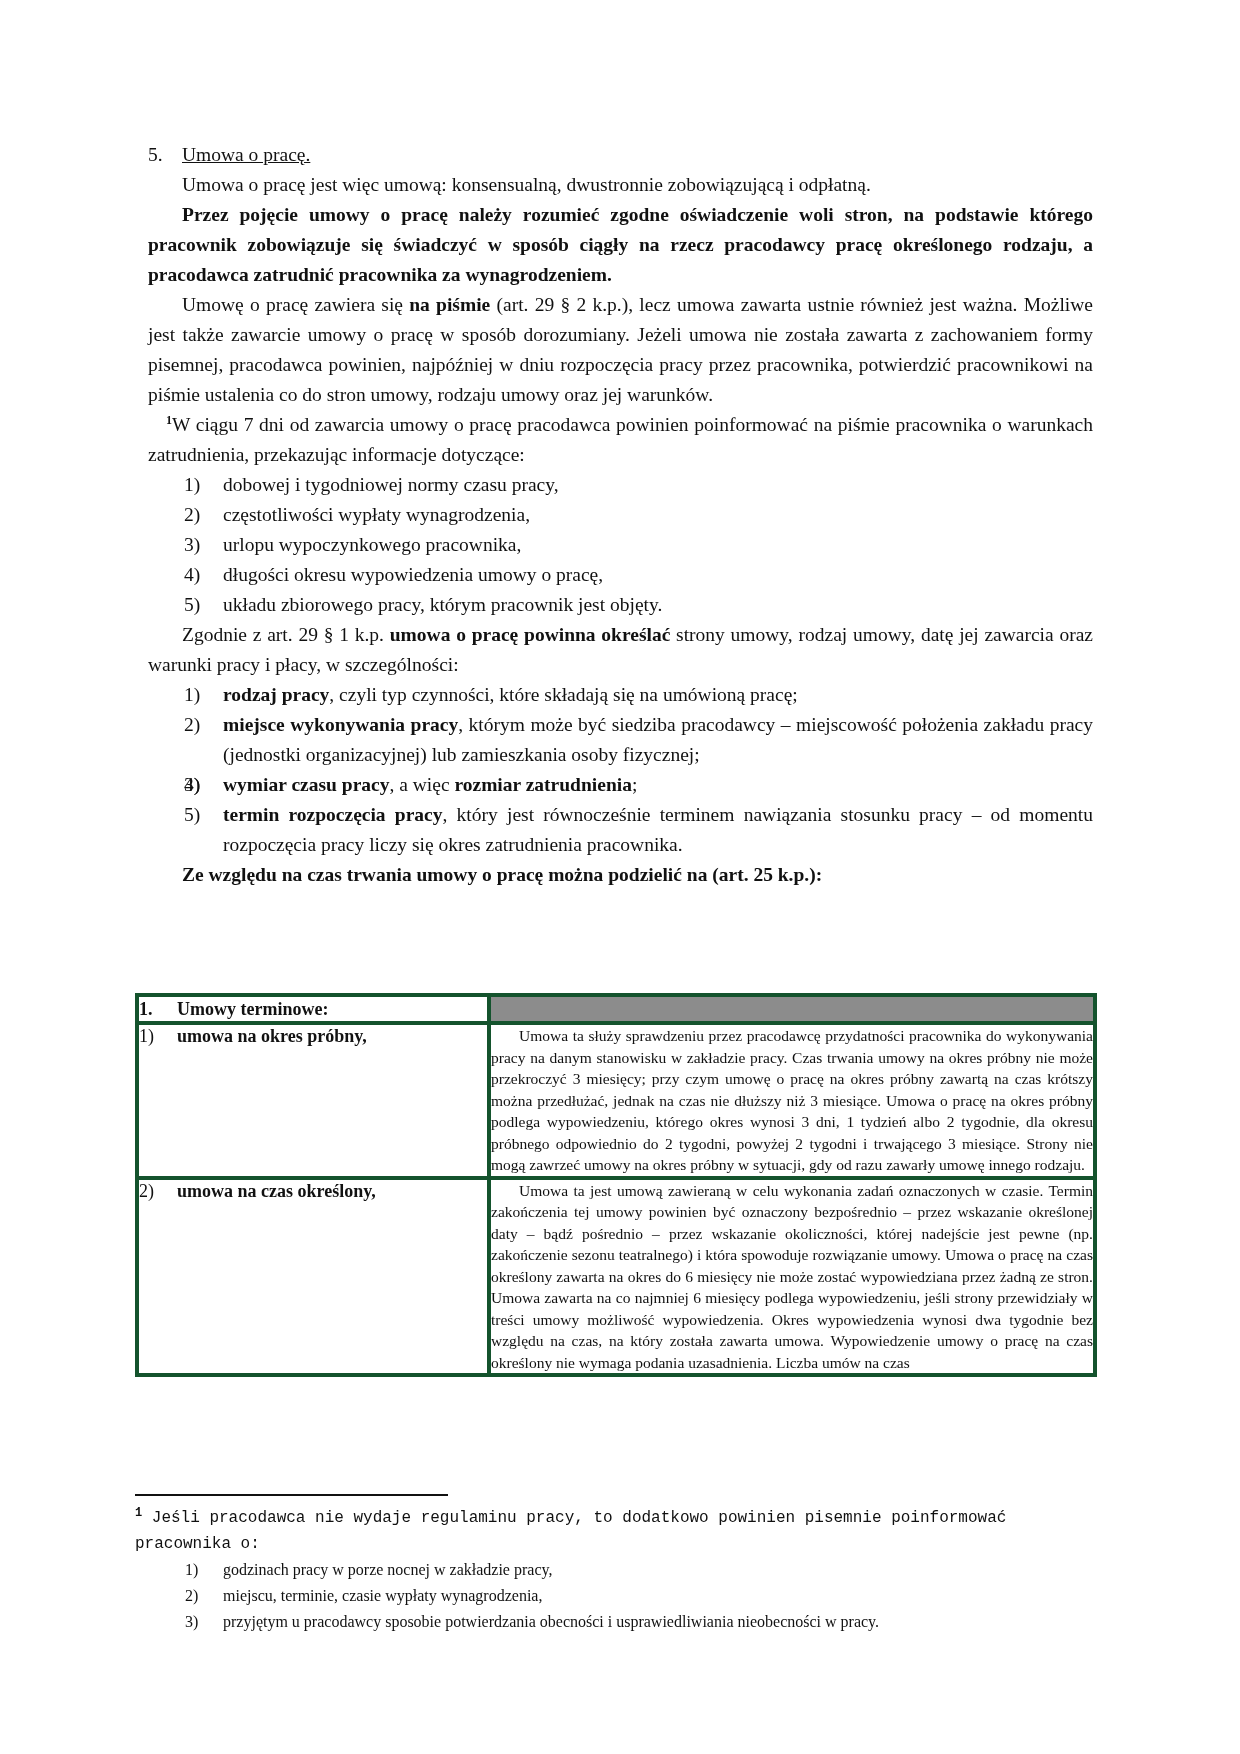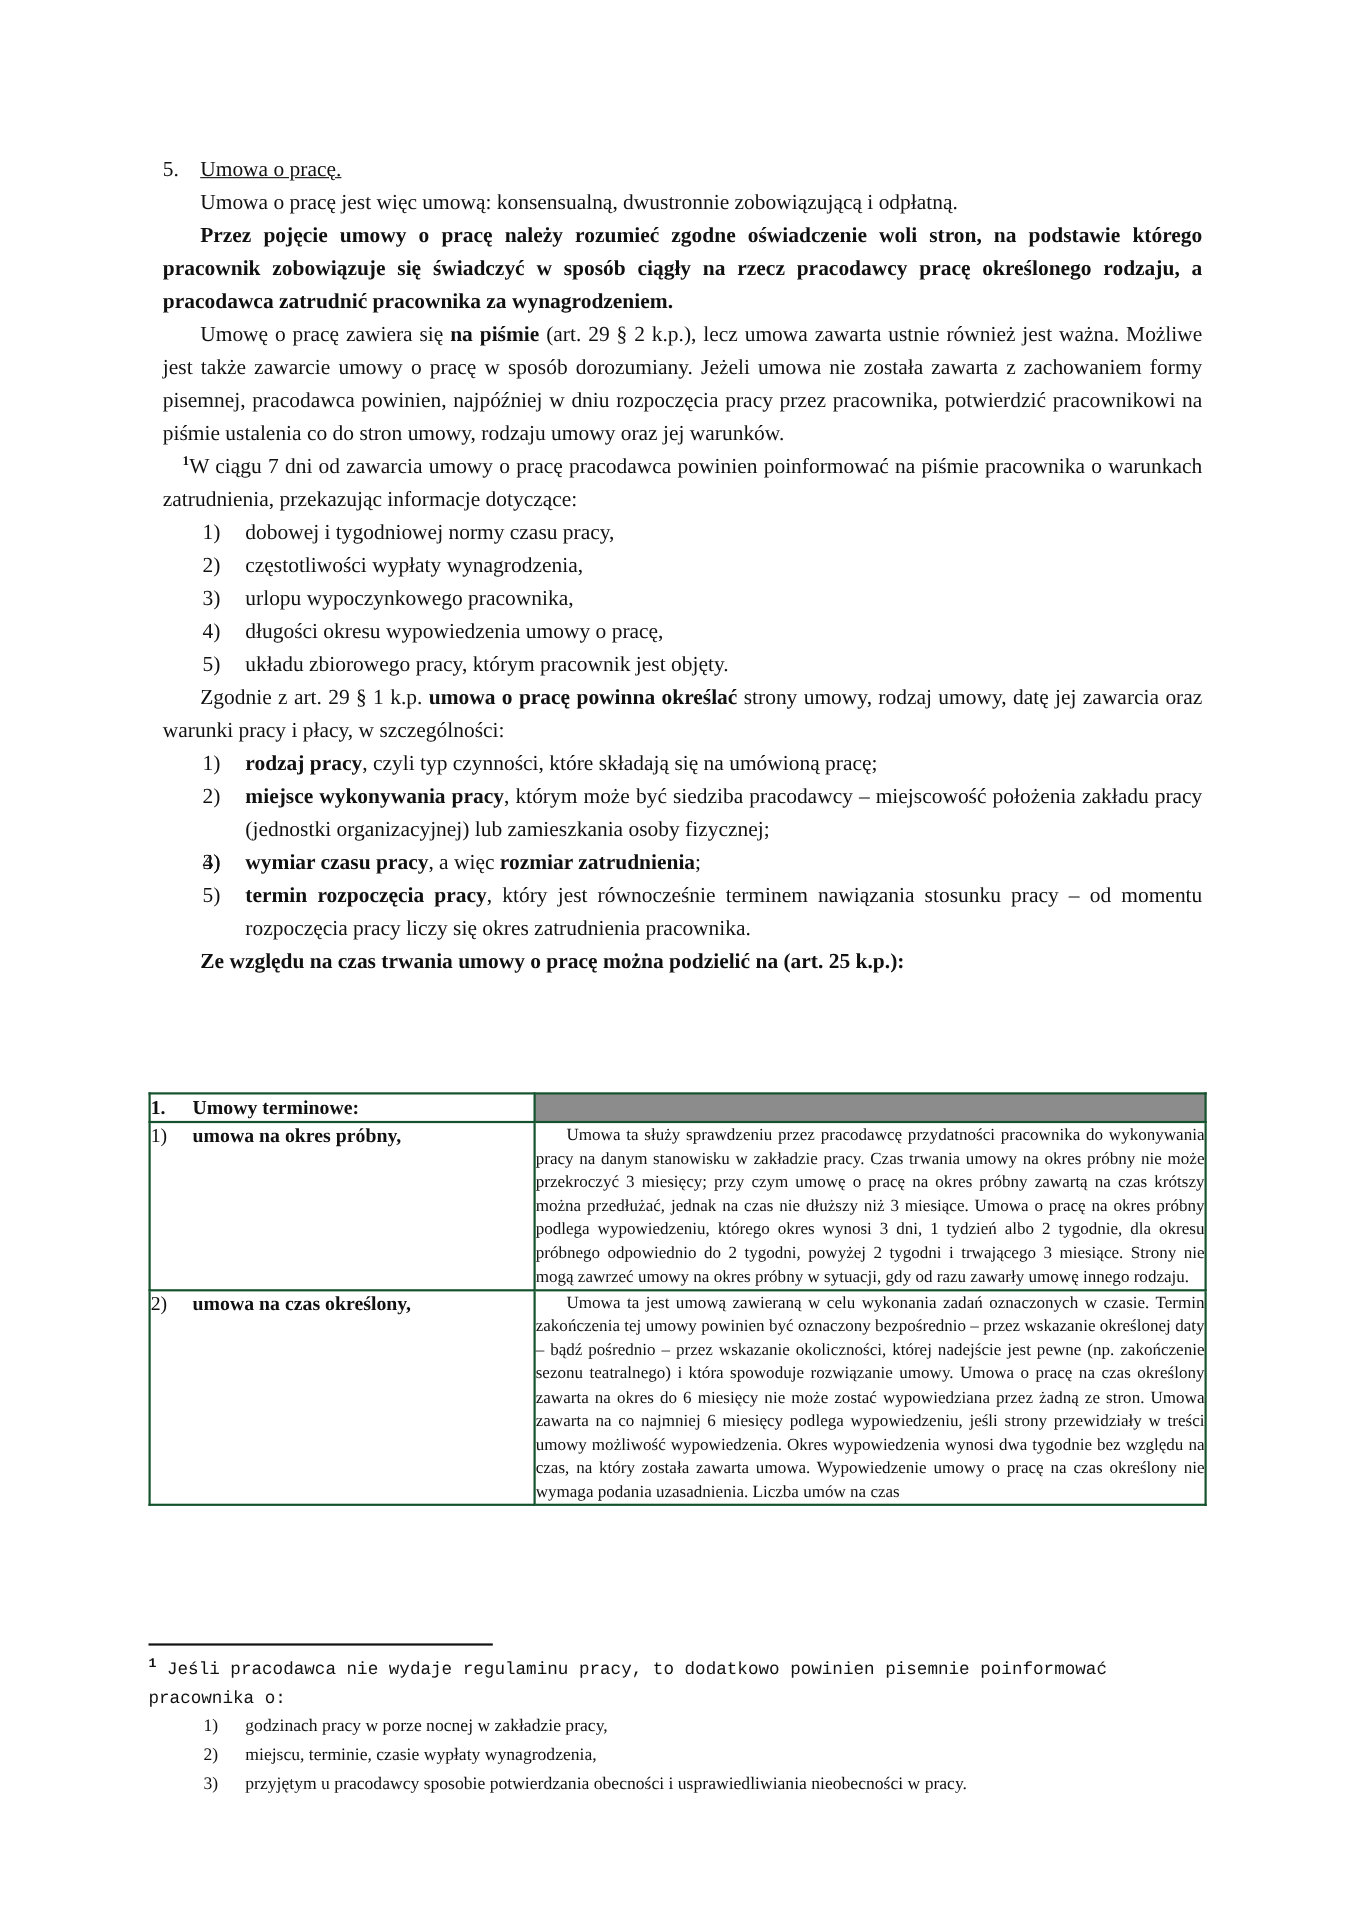--- a/index.html
+++ b/index.html
@@ -11,21 +11,21 @@
   .b { font-weight: bold; }
   .heading { font-size: 19.5px; line-height: 30px; margin: 0; }
   .heading .num { display: inline-block; width: 34px; }
   .heading .title { text-decoration: underline; margin-top: 28px; }
   .sup { font-size: 12px; vertical-align: super; font-weight: bold; line-height: 0; }
   ol.list { list-style: none; margin: 0; padding: 0; }
   ol.list li { position: relative; padding-left: 75px; font-size: 19.5px; line-height: 30px; text-align: justify; }
   ol.list li .n { position: absolute; left: 36px; top: 0; }
   .table-heading { font-size: 19.5px; line-height: 30px; font-weight: bold; padding-left: 34px; margin: 0; }
   table.terms { position: absolute; left: 135px; top: 993px; width: 962px; border-collapse: collapse; }
-  table.terms td { border: 2px solid #14532d; vertical-align: top; padding: 0; }
+  table.terms td { border: 4px solid #14532d; vertical-align: top; padding: 0; }
   table.terms td.left { width: 348px; }
   .hdr-left { font-size: 18px; font-weight: bold; line-height: 24px; padding: 0 0 0 48px; }
   .hdr-left .num { display: inline-block; width: 38px; }
   .hdr-right { background: #8c8c8c; }
   .row-left { font-size: 18px; font-weight: bold; line-height: 22px; padding: 2px 0 0 48px; margin-left: 44px; }
   .row-left .num { display: inline-block; width: 38px; font-weight: normal; }
   .row-right { font-size: 15.5px; line-height: 21.5px; padding: 1px 6px 0 10px; text-align: justify; text-indent: 28px; border-radius: 29px; }
   .fn-rule { position: absolute; left: 135px; top: 1494px; width: 313px; height: 0; border-top: 2px solid #111; }
   .footnote { position: absolute; left: 135px; top: 1505px; width: 900px; font-size: 16px; line-height: 26px; }
   .footnote p { margin: 0; font-family: Liberation Mono, monospace; }

